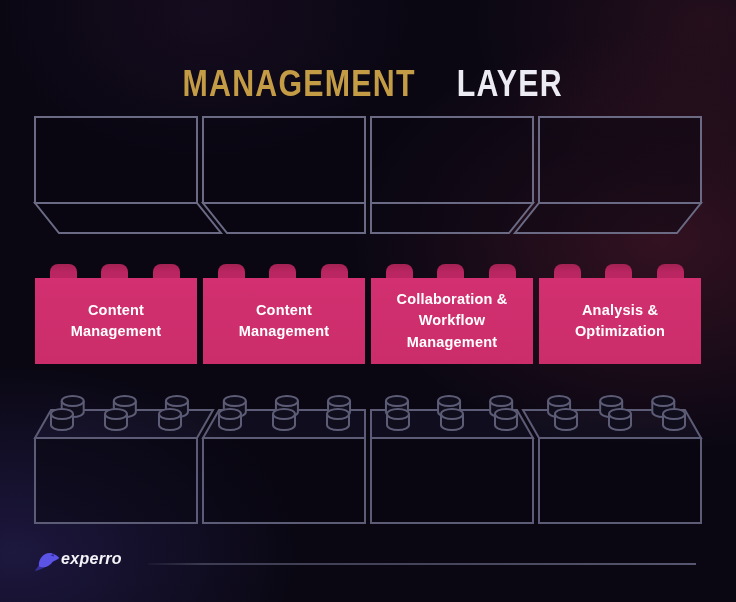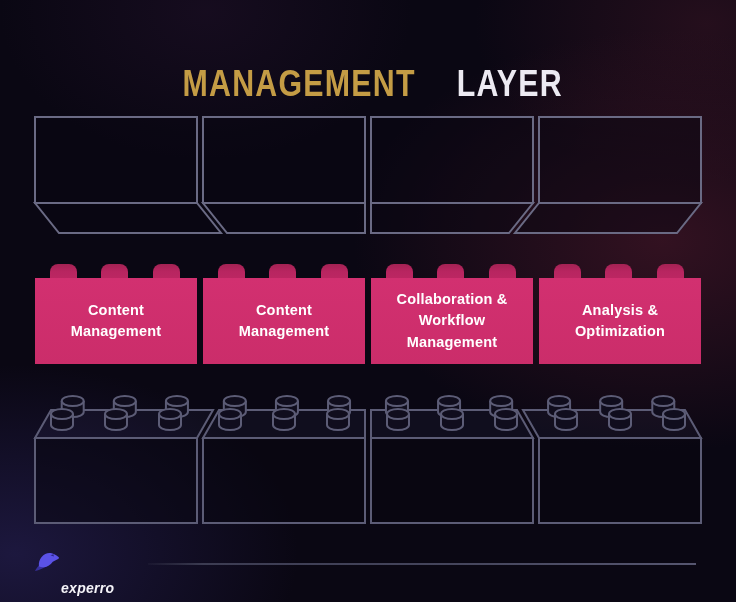--- a/index.html
+++ b/index.html
@@ -32,22 +32,22 @@
   .pink-brick .body{
     position:absolute;top:14px;left:0;width:162px;height:86px;
     background:linear-gradient(180deg,#d23070 0%,#cb2d6a 100%);
     display:flex;align-items:center;justify-content:center;text-align:center;
     color:#ffffff;font-size:14.5px;font-weight:700;line-height:1.45;
     letter-spacing:0.2px;white-space:pre-line;
   }
   .pb1{left:35px;} .pb2{left:203px;} .pb3{left:371px;} .pb4{left:539px;}
   .footer-logo{position:absolute;left:34px;top:548px;width:26px;height:26px;}
   .brand{
-    position:absolute;left:61px;top:580px;
-    color:#f4f3f8;font-size:14px;font-weight:700;font-style:italic;
+    position:absolute;left:61px;top:550px;
+    color:#f4f3f8;font-size:16px;font-weight:700;font-style:italic;
     letter-spacing:0.3px;
   }
   .divider{
     position:absolute;left:148px;top:563px;width:548px;height:2px;
     background:linear-gradient(90deg,rgba(60,60,80,0.15) 0%,#3c3c52 10%,#45455c 55%,#565670 100%);
   }
 </style>
 </head>
 <body>
 

